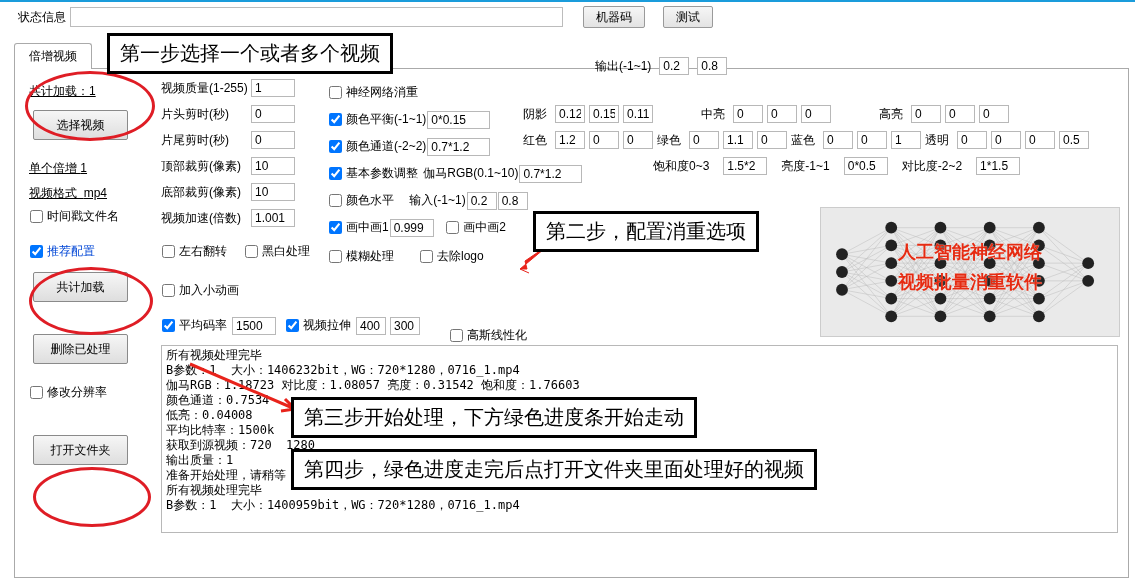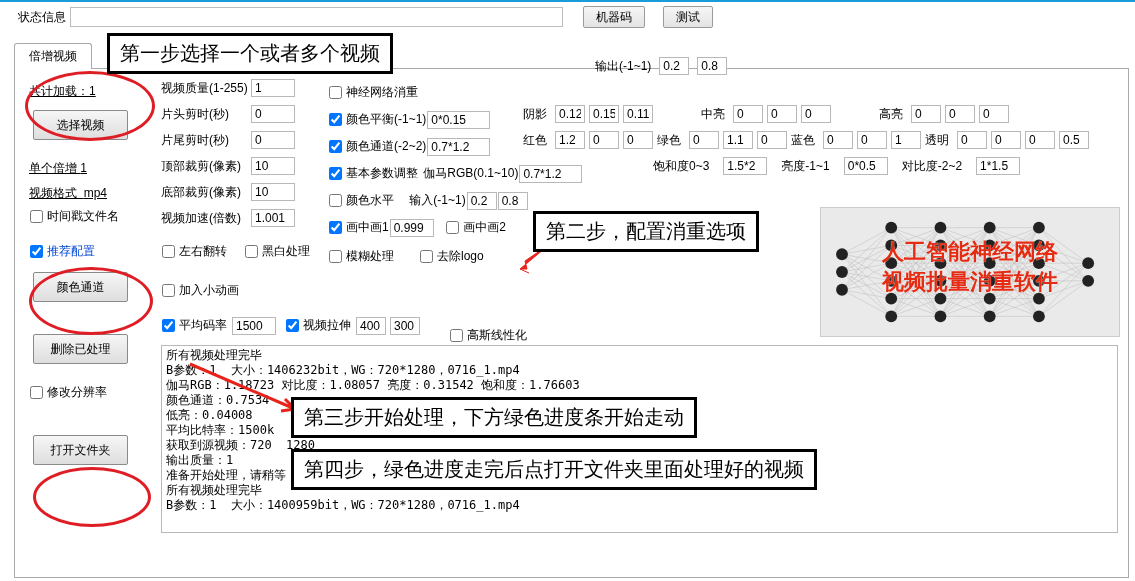--- a/index.html
+++ b/index.html
@@ -125,21 +125,21 @@
     background: #eaeaea;
     border: 1px solid #ccc;
   }
   .nn-image svg { width:100%; height:100%; }
   .nn-label {
     position: absolute;
     right: 18px;
     top: 168px;
     width: 280px;
     text-align: center;
-    font-size: 22px;
+    font-size: 18px;
     font-weight: bold;
     color: #e52b12;
     line-height: 30px;
     text-shadow: 0 0 1px #fff;
     z-index: 10;
     pointer-events:none;
   }
   .logbox {
     position: absolute;
     left: 146px;
@@ -221,21 +221,21 @@
     <div class="lbl" style="margin-top:14px"><span>单个倍增</span> <span>1</span></div>
     <div class="lbl"><span>视频格式</span>&nbsp;&nbsp;<span>mp4</span></div>
     <div class="chk">
         <input type="checkbox" style="">
         <span>时间戳文件名</span>
       </div>
     <div class="chk recomm" style="margin-top:18px">
         <input type="checkbox" checked="" style="">
         <span>推荐配置</span>
       </div>
-    <button class="bigbtn">颜色通道</button>
+    <button class="bigbtn">共计加载</button>
     <button class="bigbtn" style="margin-top:26px">删除已处理</button>
     <div class="chk" style="margin-top:14px">
         <input type="checkbox" style="">
         <span>修改分辨率</span>
       </div>
     <button class="bigbtn" style="margin-top:28px">打开文件夹</button>
   </div>
 
   <div class="midcol">
     <div class="param">

